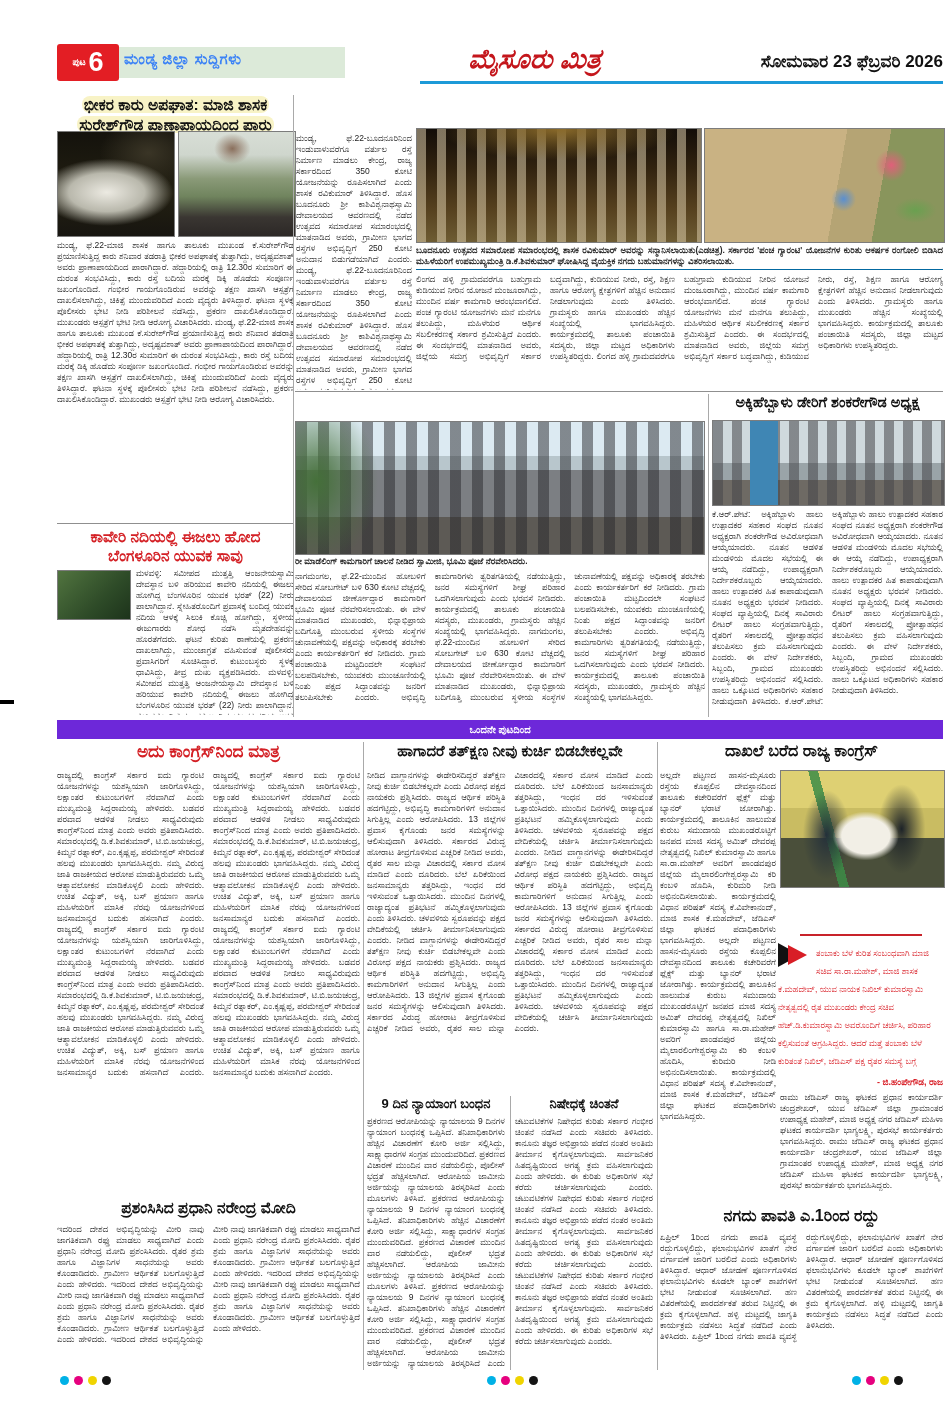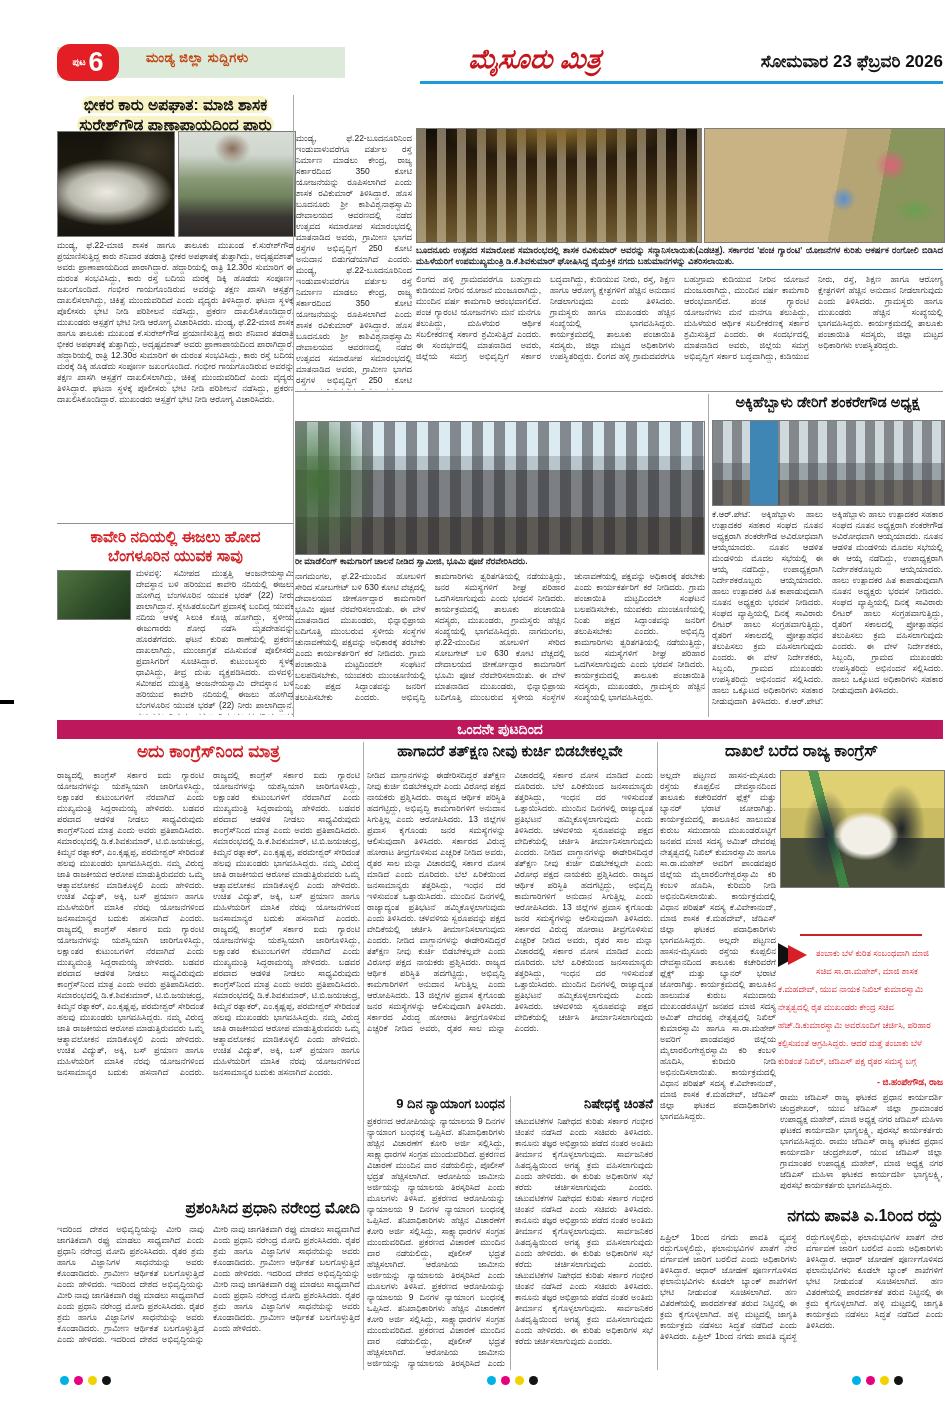--- a/index.html
+++ b/index.html
@@ -1,51 +1,51 @@
 <!DOCTYPE html>
 <html><head>
 <meta charset="utf-8">
 <style>
   html,body{margin:0;padding:0;background:#fff;}
   .page{position:relative;width:945px;height:1424px;background:#ffffff;overflow:hidden;
         font-family:"Liberation Sans",sans-serif;color:#1c1c1c;}
   .abs{position:absolute;}
   
   .greenbar{left:57px;top:47px;width:288px;height:31px;background:#dcead9;}
-  .pagebox{left:57px;top:44px;width:62px;height:37px;background:#e31e24;border-radius:13px;
+  .pagebox{left:57px;top:44px;width:62px;height:37px;background:#e31e24;border-radius:3px;
            display:flex;align-items:center;justify-content:center;gap:3px;color:#fff;}
   .pagebox .pl{font-size:9px;font-weight:bold;}
   .pagebox .pn{font-size:27px;font-weight:bold;line-height:1;}
-  .secttitle{left:124px;top:50px;width:218px;font-size:13px;font-weight:bold;color:#c2410c;letter-spacing:.5px;margin-left:22px;}
+  .secttitle{left:124px;top:50px;width:218px;font-size:15px;font-weight:bold;color:#3b82f6;letter-spacing:.5px;}
   .paperlogo{left:420px;top:44px;width:230px;text-align:center;font-size:27px;font-weight:bold;
              font-style:italic;color:#c4161c;transform:skewX(-4deg);}
   .dateline{left:660px;top:52px;width:283px;text-align:right;font-size:17px;font-weight:bold;color:#111;}
   .bluerule{left:420px;top:81px;width:523px;height:3px;background:#1d9ad8;}
   
   .h-main{left:295px;top:92px;width:648px;height:36px;text-align:center;font-size:29px;font-weight:bold;color:#0b0b0b;line-height:1.1;}
   .h-acc{left:57px;top:95px;width:237px;text-align:center;font-size:15.5px;font-weight:bold;line-height:1.3;color:#111;}
   .h-acc span{background:#f8f3c6;padding:0 2px;border-radius:8px;}
   .h-mid{left:295px;top:394px;width:410px;text-align:center;font-size:15.5px;font-weight:bold;color:#101010;}
   .h-dairy{left:712px;top:394px;width:231px;text-align:center;font-size:14.5px;font-weight:bold;color:#101010;}
   .h-kav{left:57px;top:527px;width:237px;text-align:center;font-size:15.5px;font-weight:bold;color:#d42025;line-height:1.25;}
   .h-bl{left:57px;top:742px;width:303px;text-align:center;font-size:17px;font-weight:bold;color:#d42025;}
   .h-bm{left:367px;top:742px;width:286px;text-align:center;font-size:15px;font-weight:bold;color:#101010;}
   .h-br{left:660px;top:742px;width:283px;text-align:center;font-size:16px;font-weight:bold;color:#101010;}
-  .h-sub{text-align:right;font-weight:bold;color:#101010;}
+  .h-sub{text-align:center;font-weight:bold;color:#101010;}
   
   .bt{font-size:8.5px;line-height:11px;text-align:justify;color:#1d1d1d;overflow:hidden;word-break:break-word;}
   .cols2{column-count:2;column-gap:9px;}
   .cols3{column-count:3;column-gap:9px;}
   .cols4{column-count:4;column-gap:9px;}
   .caption{font-size:8.5px;line-height:11px;font-weight:bold;color:#2a2a2a;text-align:justify;overflow:hidden;}
   
   .vrule{width:1px;background:#a9a9a9;}
   .hrule{height:1px;background:#8f8f8f;}
-  .banner{left:57px;top:720px;width:886px;height:19px;background:#be185d;color:#fff;text-align:center;
-          font-size:14px;font-weight:bold;line-height:19px;}
+  .banner{left:57px;top:720px;width:886px;height:19px;background:#6d28d9;color:#fff;text-align:center;
+          font-size:10px;font-weight:bold;line-height:19px;}
   
   .ph{overflow:hidden;border:1px solid #7c7c7c;}
   .ph-crash{background:
      radial-gradient(95px 48px at 42% 58%, #eceae2 0%, #b9b8ac 40%, rgba(40,38,28,0) 70%),
      radial-gradient(70px 50px at 78% 20%, #3a3526 0%, rgba(20,18,12,0) 70%),
      linear-gradient(180deg,#14120c,#232012 60%,#171510);}
   .ph-hosp{background:
      radial-gradient(26px 22px at 46% 16%, #8a6f5c 0%, rgba(0,0,0,0) 70%),
      linear-gradient(180deg,#d8ded6 0%,#cfd6cd 22%,#8a9a78 45%,#70845e 62%,#3a3632 82%,#2c2826);}
   .ph-stage{background:

